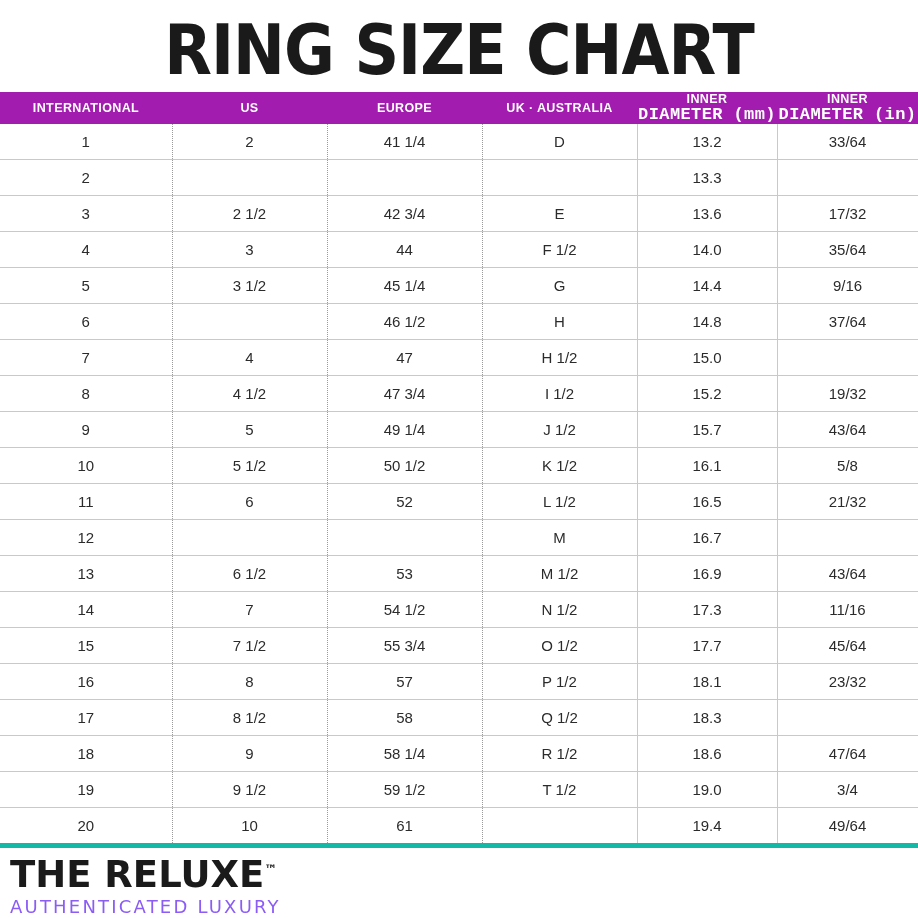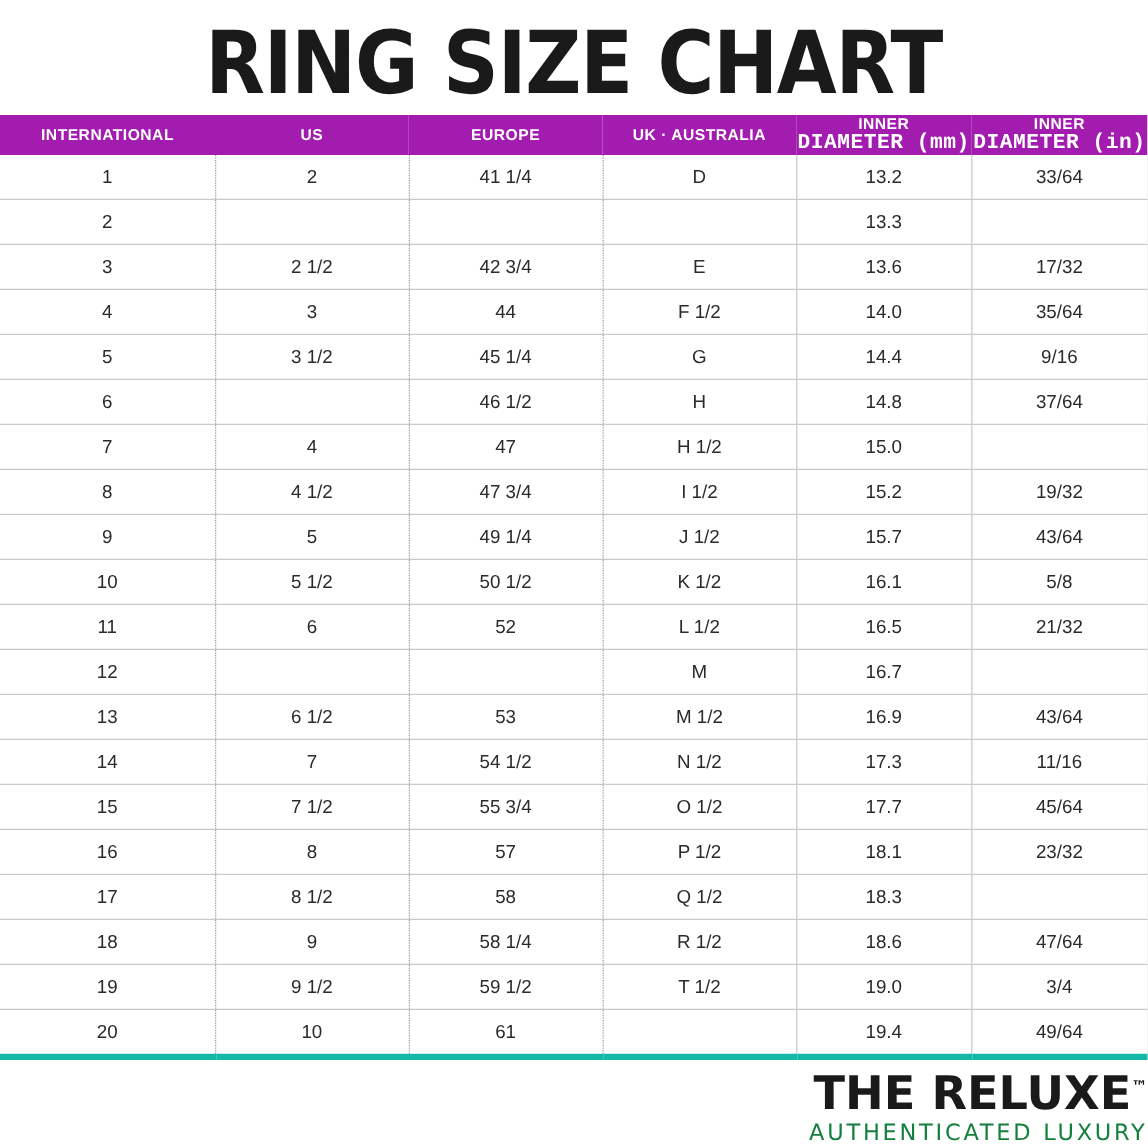--- a/index.html
+++ b/index.html
@@ -71,21 +71,21 @@
     border-right: none;
   }
   table.chart tbody tr:last-child td {
     border-bottom: 5px solid #14b8a6;
   }
   
   table.chart tbody td.solid-sep {
     border-right: 1px solid #c9c9c9;
   }
   .footer {
-    text-align: right;
+    text-align: left;
     margin-top: 8px;
     margin-left: 10px;
   }
   .brand {
     font-size: 37px;
     font-weight: bold;
     letter-spacing: 0px;
     color: #1a1a1a;
     font-family: "DejaVu Sans", sans-serif;
     line-height: 1.05;
@@ -93,21 +93,21 @@
     display: inline-block;
   }
   .brand .tm {
     font-size: 13px;
     vertical-align: super;
     font-weight: bold;
   }
   .tagline {
     font-size: 18px;
     letter-spacing: 2.2px;
-    color: #15803d;
+    color: #8b5cf6;
     margin-top: 1px;
     font-family: "DejaVu Sans", sans-serif;
   }
 </style>
 </head>
 <body>
 
 <div class="page">
 
   <div class="title">RING SIZE CHART</div>

